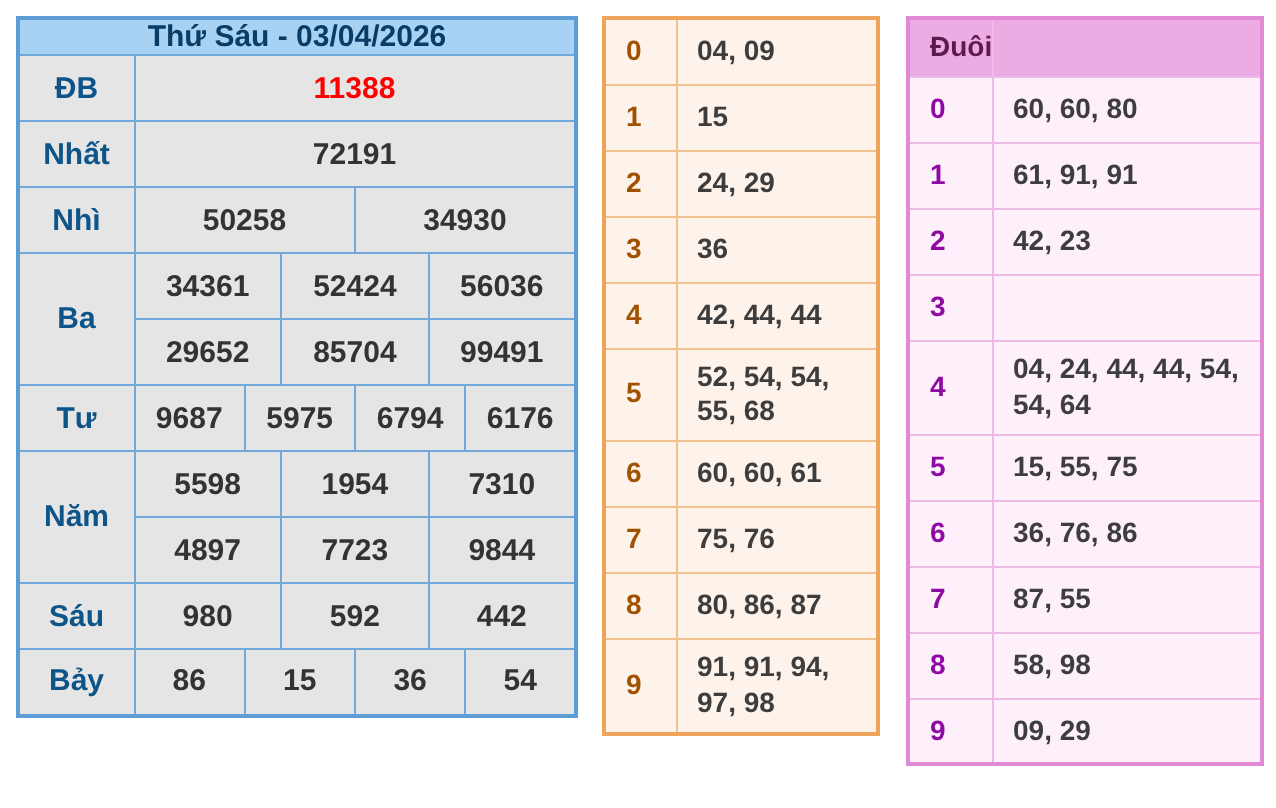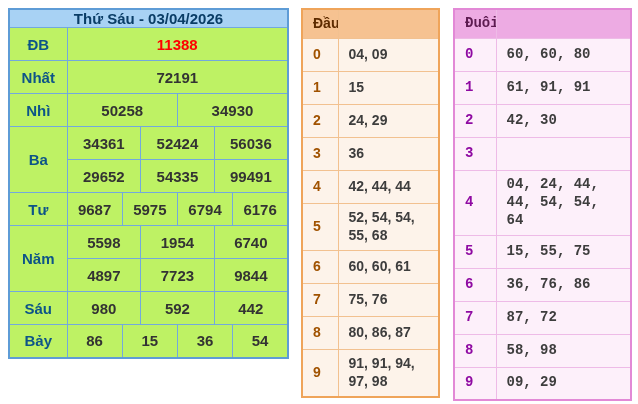--- a/index.html
+++ b/index.html
@@ -23,21 +23,21 @@
   #results-panel { left: 8px; }
   .results-table {
     width: 281px;
     border: 2px solid #5e9cd6;
     border-radius: 3px;
     font-size: 15px;
     color: #333333;
   }
   .results-table td {
     border: 1px solid #72a9dd;
-    background: #bef264;
+    background: #e5e5e5;
     text-align: center;
     vertical-align: middle;
     padding: 0 2px;
   }
   .results-table tr { height: 33px; }
   .results-table tr.title-row { height: 16px; }
   .results-table td.title-cell {
     background: #a8d2f4;
     color: #0a3d66;
     font-size: 15px;
@@ -81,21 +81,20 @@
 
   #duoi-panel { left: 453px; }
   .duoi-table {
     width: 179px;
     border: 2px solid #e289d6;
     border-radius: 3px;
   }
   .duoi-table td {
     border: 1px solid #eebbe7;
     background: #fdf0fa;
-    font-family: Liberation Mono, monospace;
   }
   .duoi-table tr.head-row td {
     background: #edabe3;
     color: #5c1b50;
   }
   .duoi-table td.digit-cell { color: #8f0aa2; }
   .duoi-table col.digit-col { width: 42px; }
 </style>
 </head>
 <body>
@@ -135,35 +134,35 @@
         <td colspan="6">34930</td>
       </tr>
       <tr>
         <td class="prize-label" rowspan="2">Ba</td>
         <td colspan="4">34361</td>
         <td colspan="4">52424</td>
         <td colspan="4">56036</td>
       </tr>
       <tr>
         <td colspan="4">29652</td>
-        <td colspan="4">54335</td>
+        <td colspan="4">85704</td>
         <td colspan="4">99491</td>
       </tr>
       <tr>
         <td class="prize-label">Tư</td>
         <td colspan="3">9687</td>
         <td colspan="3">5975</td>
         <td colspan="3">6794</td>
         <td colspan="3">6176</td>
       </tr>
       <tr>
         <td class="prize-label" rowspan="2">Năm</td>
         <td colspan="4">5598</td>
         <td colspan="4">1954</td>
-        <td colspan="4">6740</td>
+        <td colspan="4">7310</td>
       </tr>
       <tr>
         <td colspan="4">4897</td>
         <td colspan="4">7723</td>
         <td colspan="4">9844</td>
       </tr>
       <tr>
         <td class="prize-label">Sáu</td>
         <td colspan="4">980</td>
         <td colspan="4">592</td>
@@ -180,24 +179,20 @@
   </table>
 </div>
 
 <div class="panel" id="dau-panel">
   <table class="digit-table dau-table">
     <colgroup>
         <col class="digit-col">
         <col>
       </colgroup>
     <tbody>
-      <tr class="head-row">
-        <td>Đầu</td>
-        <td></td>
-      </tr>
       <tr>
         <td class="digit-cell">0</td>
         <td class="num-list">04, 09</td>
       </tr>
       <tr>
         <td class="digit-cell">1</td>
         <td class="num-list">15</td>
       </tr>
       <tr>
         <td class="digit-cell">2</td>
@@ -249,41 +244,41 @@
       <tr>
         <td class="digit-cell">0</td>
         <td class="num-list">60, 60, 80</td>
       </tr>
       <tr>
         <td class="digit-cell">1</td>
         <td class="num-list">61, 91, 91</td>
       </tr>
       <tr>
         <td class="digit-cell">2</td>
-        <td class="num-list">42, 30</td>
+        <td class="num-list">42, 23</td>
       </tr>
       <tr>
         <td class="digit-cell">3</td>
         <td class="num-list"></td>
       </tr>
       <tr>
         <td class="digit-cell">4</td>
         <td class="num-list">04, 24, 44, 44, 54, 54, 64</td>
       </tr>
       <tr>
         <td class="digit-cell">5</td>
         <td class="num-list">15, 55, 75</td>
       </tr>
       <tr>
         <td class="digit-cell">6</td>
         <td class="num-list">36, 76, 86</td>
       </tr>
       <tr>
         <td class="digit-cell">7</td>
-        <td class="num-list">87, 72</td>
+        <td class="num-list">87, 55</td>
       </tr>
       <tr>
         <td class="digit-cell">8</td>
         <td class="num-list">58, 98</td>
       </tr>
       <tr>
         <td class="digit-cell">9</td>
         <td class="num-list">09, 29</td>
       </tr>
     </tbody>

